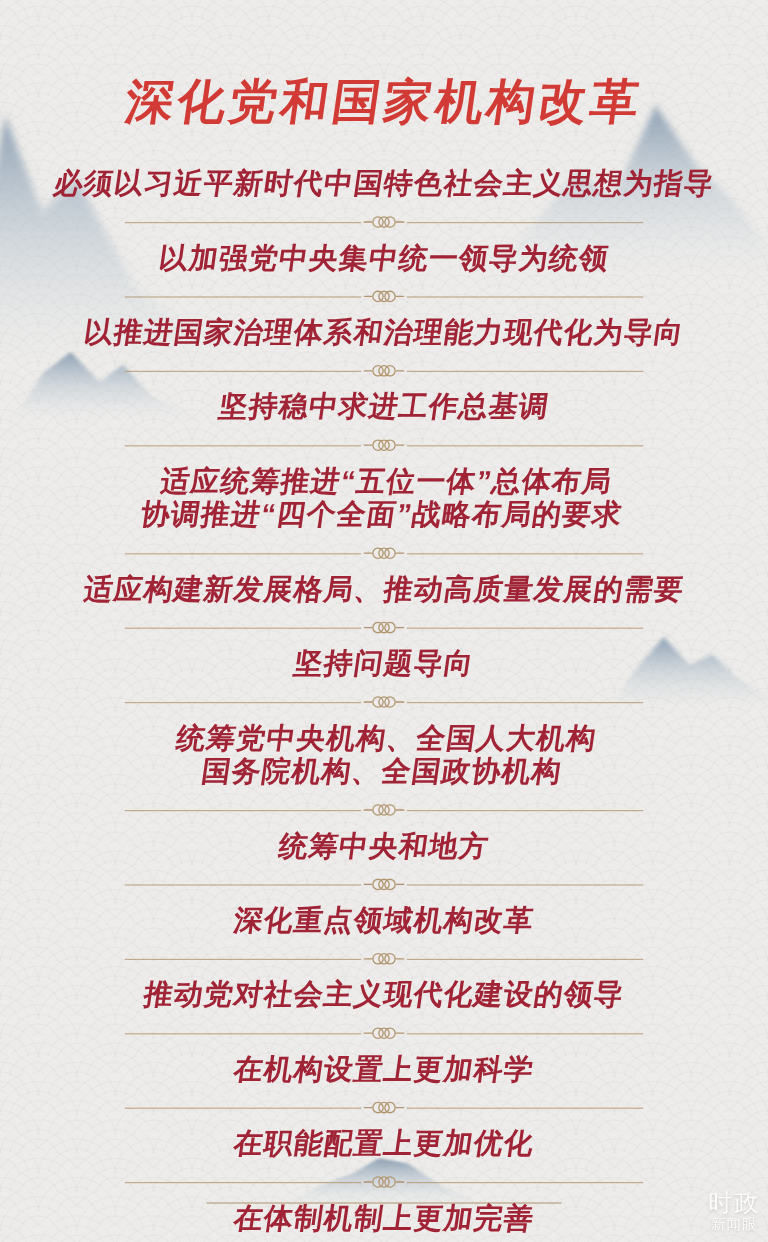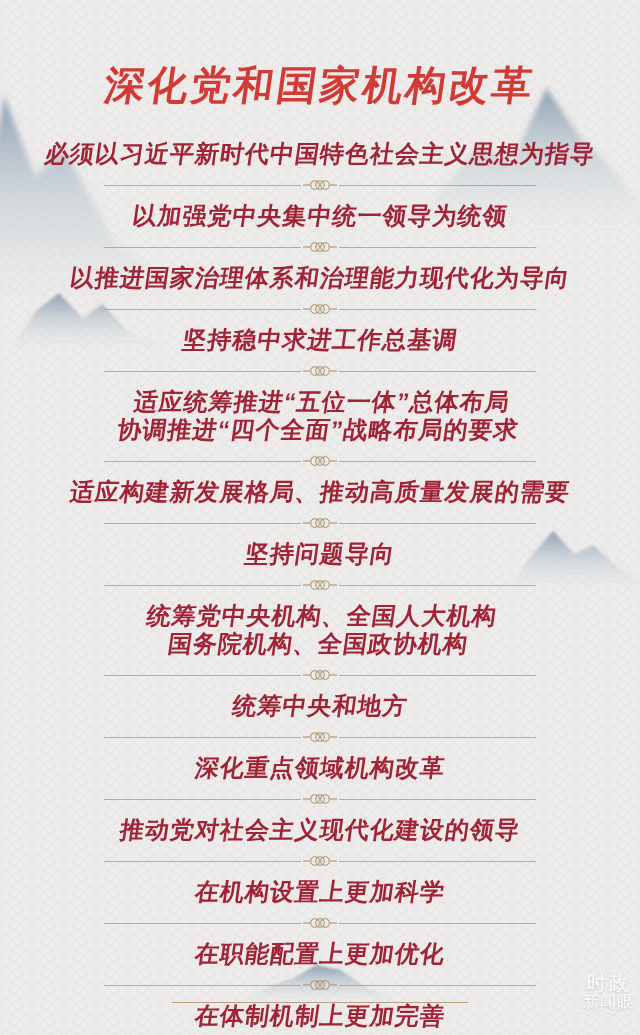--- a/index.html
+++ b/index.html
@@ -77,30 +77,30 @@
   .baseline{
     position:absolute;
     left:172px;top:1002px;
     width:296px;height:1px;
     background:var(--divider-gold);
     opacity:.85;
     z-index:2;
   }
   .watermark{
     position:absolute;
-    right:6px;bottom:24px;
+    right:6px;bottom:8px;
     z-index:3;
     text-align:center;
     color:rgba(255,255,255,0.92);
     text-shadow:0 1px 2px rgba(90,90,90,0.25);
     font-weight:normal;
     line-height:1.05;
   }
   .watermark .wm-top{font-size:20px;letter-spacing:2px;}
-  .watermark .wm-bottom{font-size:16px;letter-spacing:1px;}
+  .watermark .wm-bottom{font-size:12px;letter-spacing:1px;}
 </style>
 </head>
 <body>
 
 <svg width="0" height="0" style="position:absolute" aria-hidden="true">
   <defs>
     <linearGradient id="mtn-grad" x1="0" y1="0" x2="0" y2="1">
       <stop offset="0%" stop-color="#7d93aa" stop-opacity="0.85"></stop>
       <stop offset="45%" stop-color="#a7b7c6" stop-opacity="0.45"></stop>
       <stop offset="100%" stop-color="#cfd8e0" stop-opacity="0"></stop>

